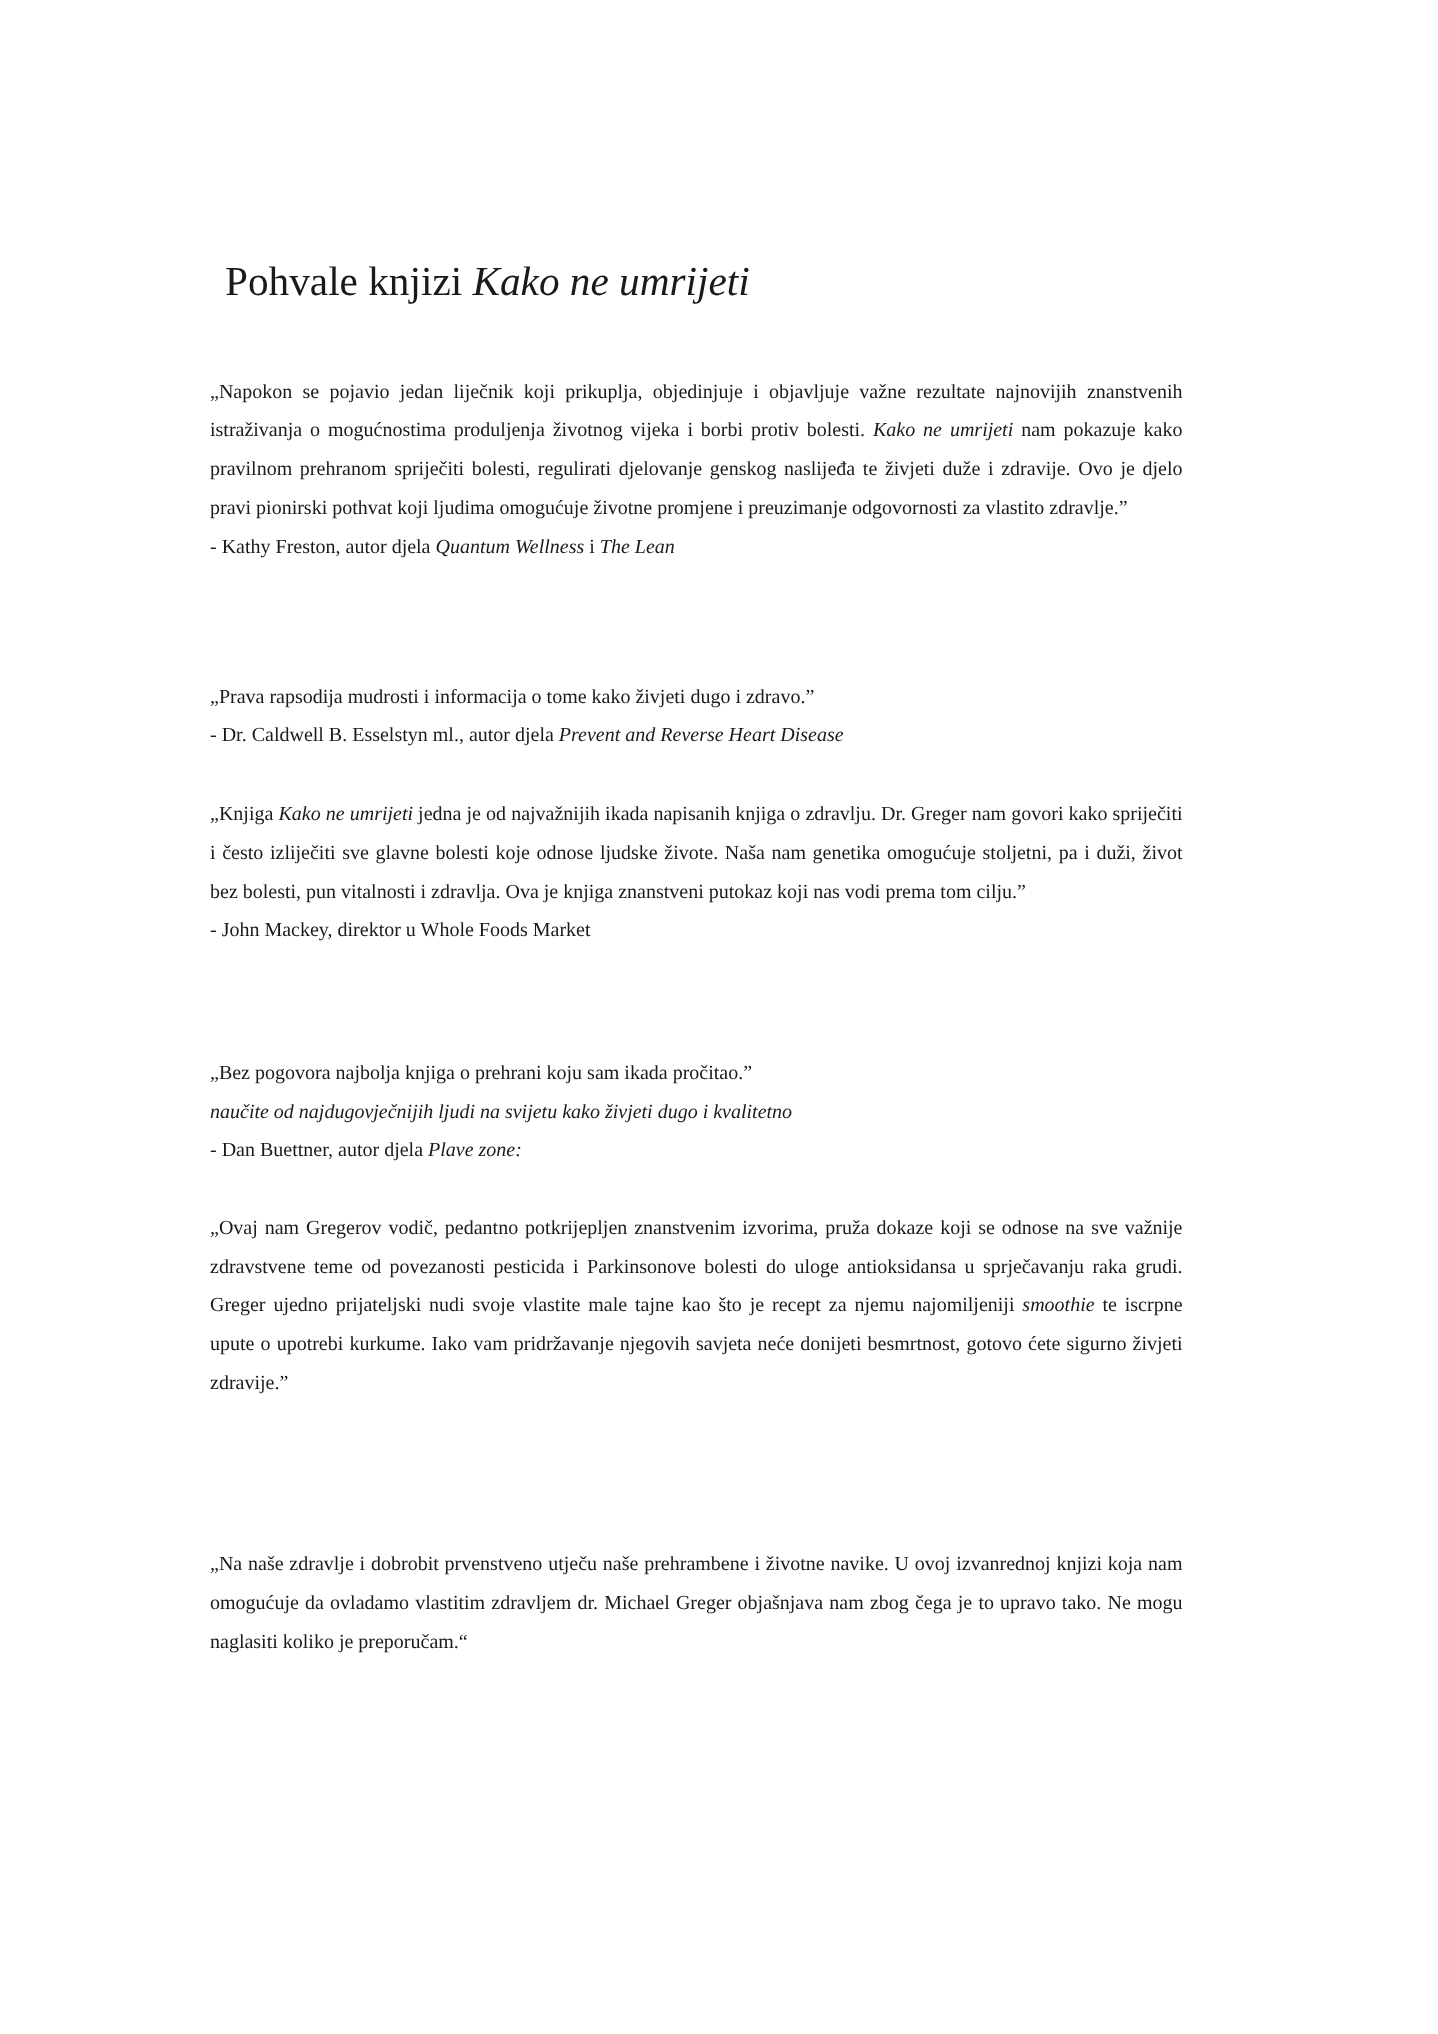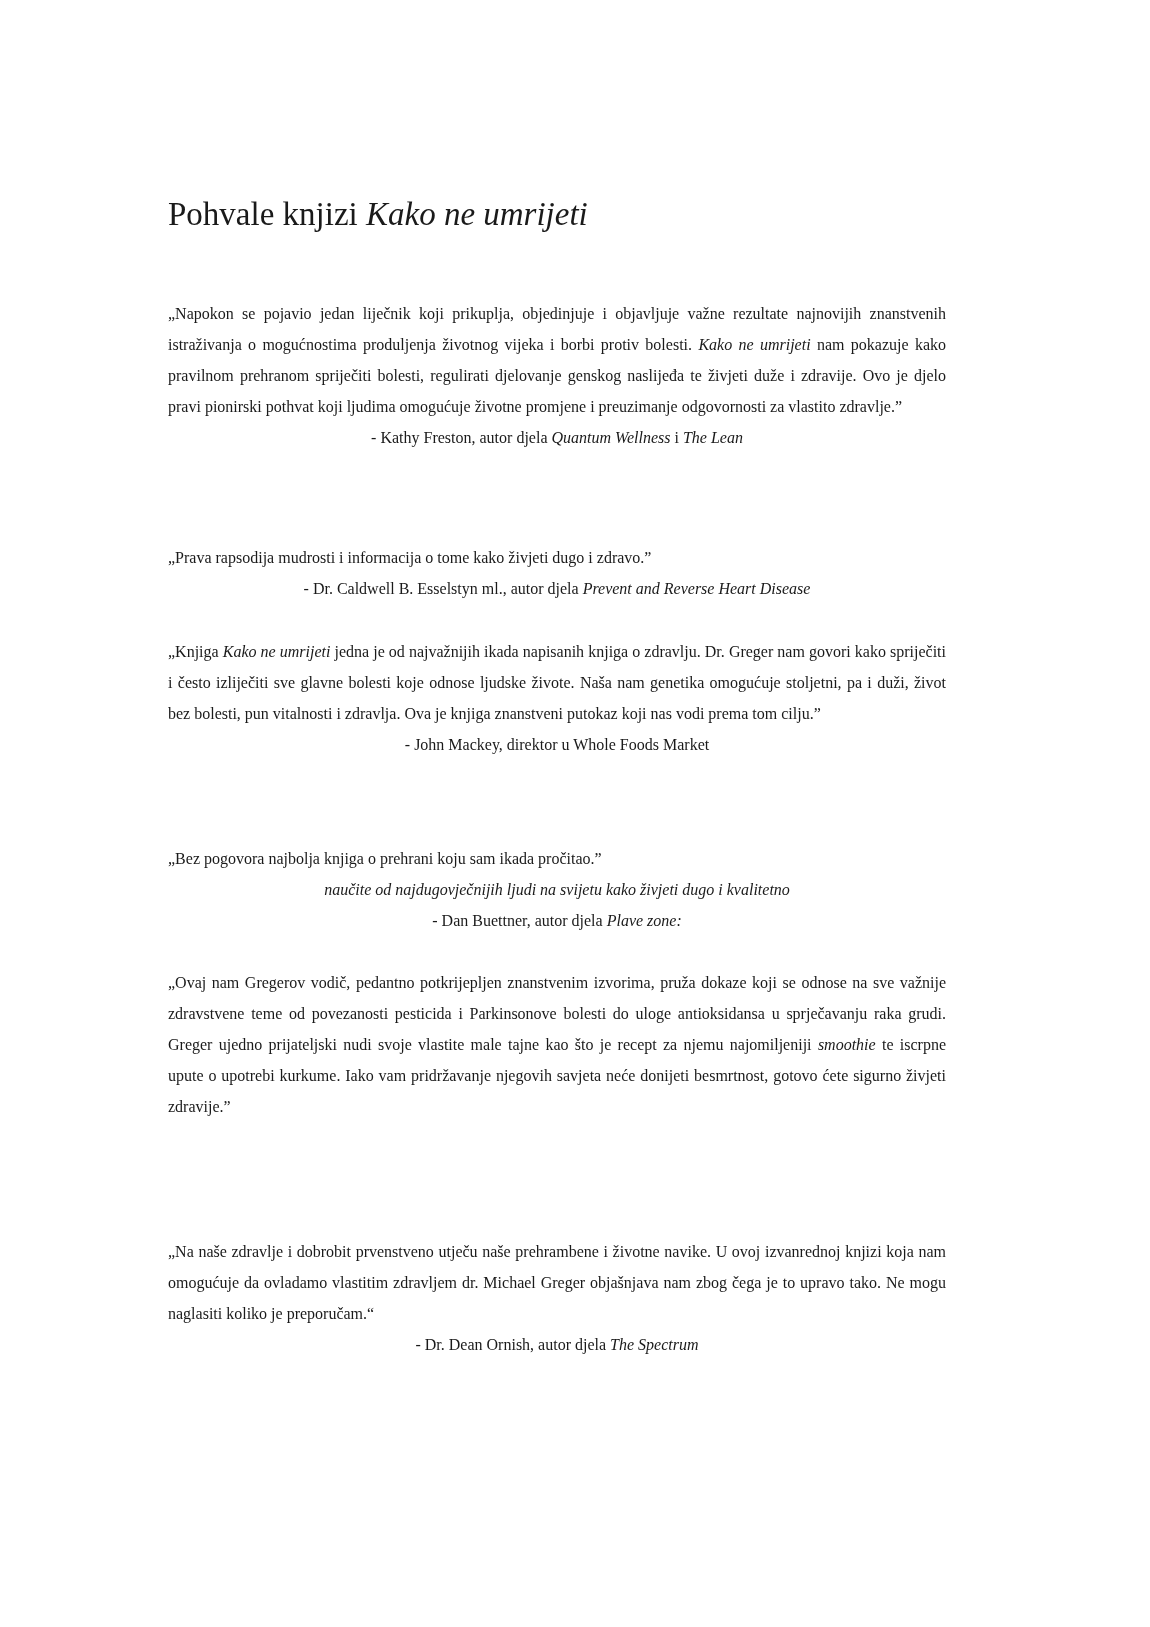--- a/index.html
+++ b/index.html
@@ -1,22 +1,22 @@
 <!DOCTYPE html>
 <html><head>
 <meta charset="utf-8">
 <style>
   html, body { margin:0; padding:0; background:#ffffff; }
   body { width:1150px; height:1627px; position:relative; overflow:hidden;
          font-family:"Liberation Serif","DejaVu Serif",serif; color:#1a1a1a; }
   .page { position:absolute; left:168px; top:0; width:778px; }
-  h1 { position:absolute; top:194px; left:0; margin:0; font-weight:normal; font-size:33px; line-height:40px; white-space:nowrap; }
+  h1 { position:absolute; top:194px; left:0; margin:12px; font-weight:normal; font-size:33px; line-height:40px; white-space:nowrap; }
   .quote { position:absolute; left:0; width:778px; font-size:16px; line-height:31px; }
   .qtext { text-align:justify; text-align-last:left; }
-  .attr { text-align:center; }
+  .attr { text-align:left; }
   i, .it { font-style:italic; }
 </style>
 </head>
 <body>
 
 <div class="page">
   <h1><span>Pohvale knjizi </span><i>Kako ne umrijeti</i></h1>
 
   <div class="quote" style="top:298px">
     <div class="qtext"><span>„Napokon se pojavio jedan liječnik koji prikuplja, objedinjuje i objavljuje važne rezultate najnovijih znanstvenih istraživanja o mogućnostima produljenja životnog vijeka i borbi protiv bolesti. </span><i>Kako ne umrijeti</i><span> nam pokazuje kako pravilnom prehranom spriječiti bolesti, regulirati djelovanje genskog naslijeđa te živjeti duže i zdravije. Ovo je djelo pravi pionirski pothvat koji ljudima omogućuje životne promjene i preuzimanje odgovornosti za vlastito zdravlje.”</span></div>
@@ -38,15 +38,14 @@
     <div class="attr"><i>naučite od najdugovječnijih ljudi na svijetu kako živjeti dugo i kvalitetno</i></div>
     <div class="attr"><span>- Dan Buettner, autor djela </span><i>Plave zone:</i></div>
   </div>
 
   <div class="quote" style="top:967px">
     <div class="qtext"><span>„Ovaj nam Gregerov vodič, pedantno potkrijepljen znanstvenim izvorima, pruža dokaze koji se odnose na sve važnije zdravstvene teme od povezanosti pesticida i Parkinsonove bolesti do uloge antioksidansa u sprječavanju raka grudi. Greger ujedno prijateljski nudi svoje vlastite male tajne kao što je recept za njemu najomiljeniji </span><i>smoothie</i><span> te iscrpne upute o upotrebi kurkume. Iako vam pridržavanje njegovih savjeta neće donijeti besmrtnost, gotovo ćete sigurno živjeti zdravije.”</span></div>
   </div>
 
   <div class="quote" style="top:1236px">
     <div class="qtext"><span>„Na naše zdravlje i dobrobit prvenstveno utječu naše prehrambene i životne navike. U ovoj izvanrednoj knjizi koja nam omogućuje da ovladamo vlastitim zdravljem dr. Michael Greger objašnjava nam zbog čega je to upravo tako. Ne mogu naglasiti koliko je preporučam.“</span></div>
-    <div class="attr"><span>- Dr. Dean Ornish, autor djela </span><i>The Spectrum</i></div>
   </div>
 </div>
 
 </body></html>

